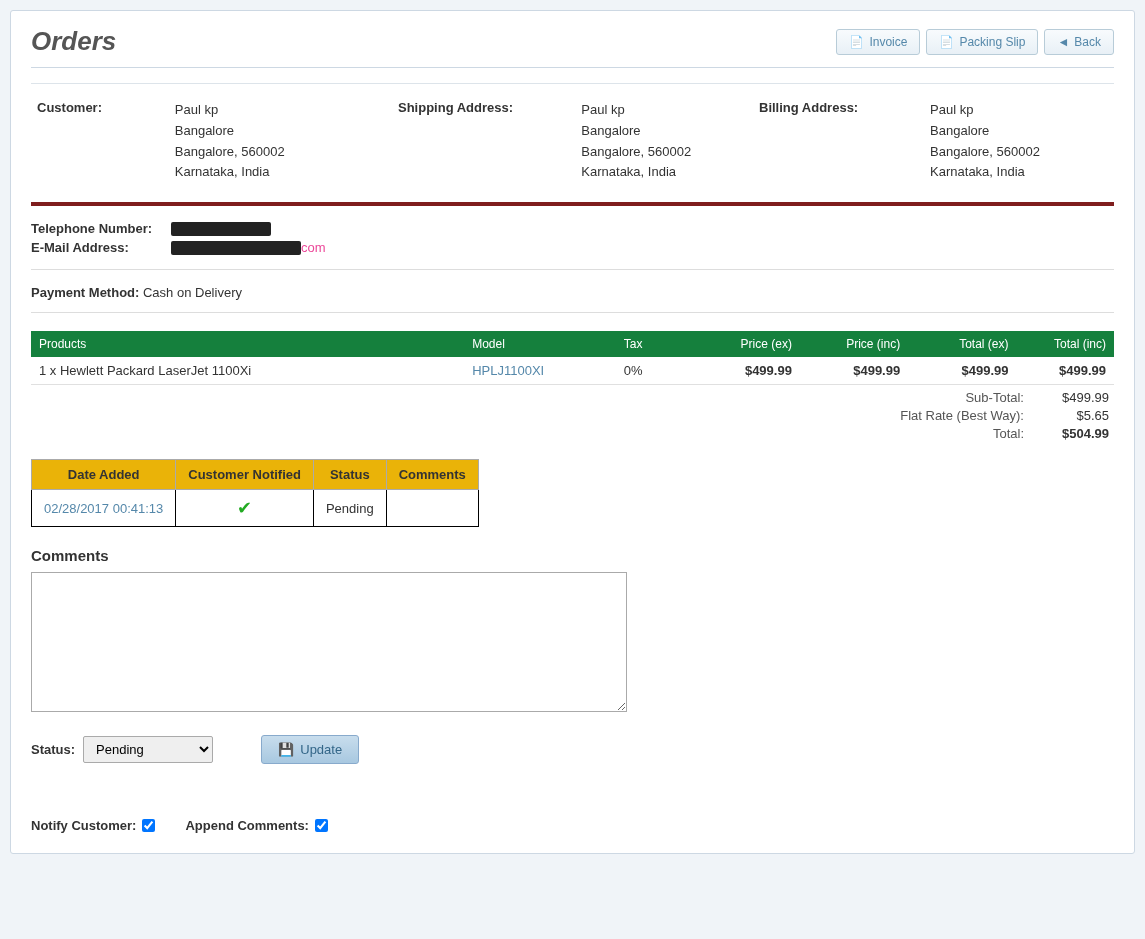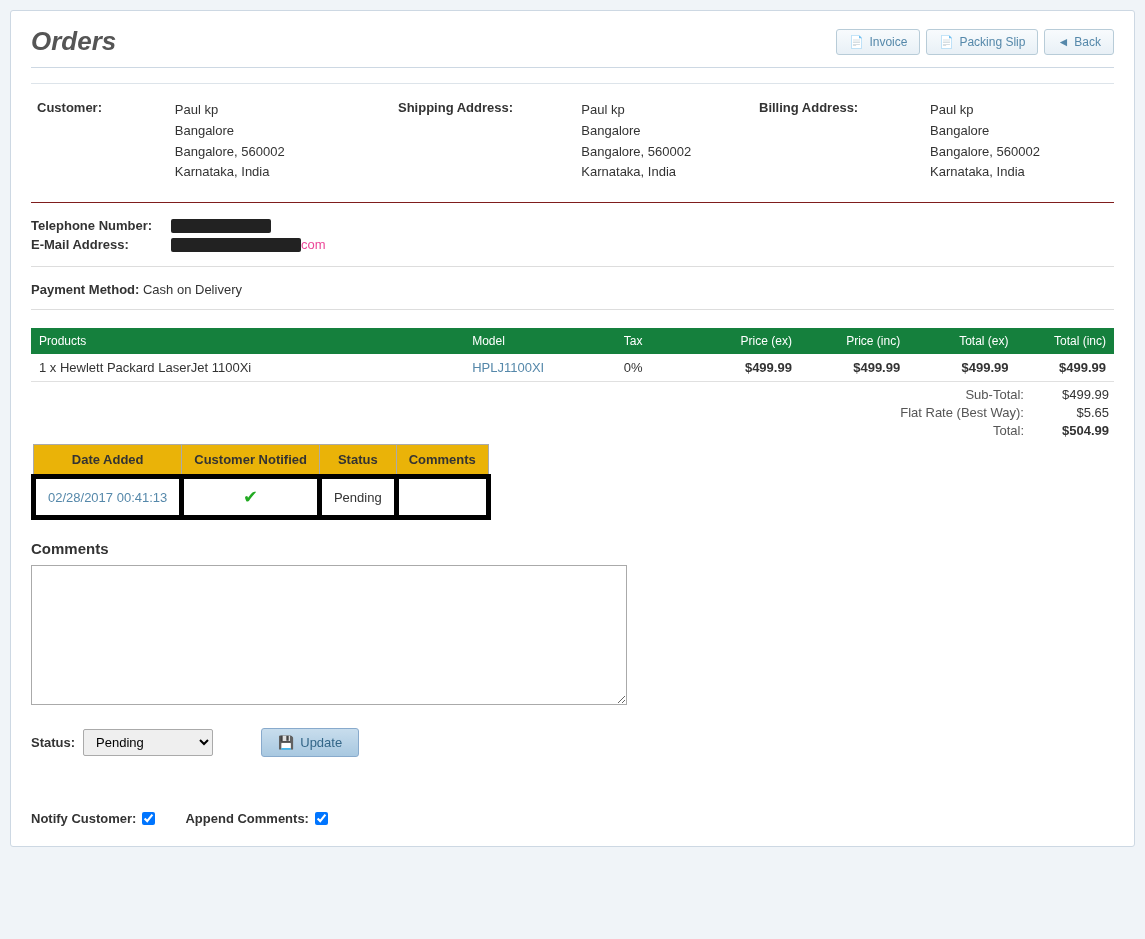--- a/index.html
+++ b/index.html
@@ -46,21 +46,21 @@
       color: #5588aa;
       cursor: pointer;
       text-decoration: none;
     }
     .btn-icon { font-size: 12px; }
 
     .info-section {
       display: flex;
       gap: 0;
       margin-bottom: 15px;
-      border-bottom: 1px solid #7f1d1d;
+      border-bottom: 4px solid #7f1d1d;
       padding-bottom: 15px;
     }
     .info-block {
       flex: 1;
     }
     .info-block table { width: 100%; }
     .info-block td { vertical-align: top; padding: 2px 4px; }
     .info-label { font-weight: bold; white-space: nowrap; }
     .address-block { line-height: 1.6; }
 
@@ -118,21 +118,21 @@
     .products-table .col-price-ex { width: 10%; text-align: right; }
     .products-table .col-price-inc { width: 10%; text-align: right; }
     .products-table .col-total-ex { width: 10%; text-align: right; }
     .products-table .col-total-inc { width: 10%; text-align: right; }
     .products-table th.right { text-align: right; }
     .model-link { color: #5588aa; text-decoration: none; }
     .bold { font-weight: bold; }
 
     .totals-section {
       text-align: right;
-      margin-bottom: 6px;
+      margin-bottom: 18px;
       padding-right: 5px;
     }
     .totals-section .totals-row {
       display: flex;
       justify-content: flex-end;
       gap: 15px;
       margin-bottom: 3px;
     }
     .totals-label { color: #555; }
     .totals-value { min-width: 70px; text-align: right; }
@@ -146,21 +146,21 @@
     .history-table th {
       padding: 7px 12px;
       background: #eab308;
       border: 1px solid #aaa;
       font-weight: bold;
       font-size: 13px;
       text-align: center;
     }
     .history-table td {
       padding: 7px 12px;
-      border: 5px solid #000000;
+      border: 1px solid #000000;
       text-align: center;
       font-size: 13px;
     }
     .history-table td.date-cell {
       color: #5588aa;
     }
     .checkmark { color: #22aa22; font-size: 18px; }
 
     .comments-section { margin-bottom: 20px; }
     .comments-title { font-size: 15px; font-weight: bold; margin-bottom: 8px; }

